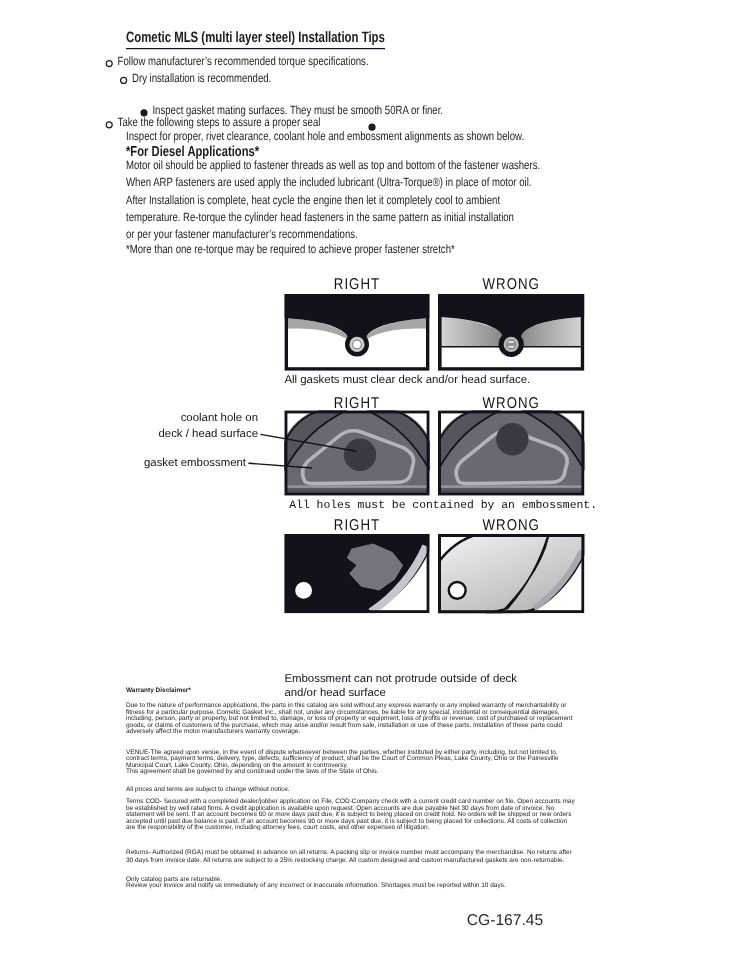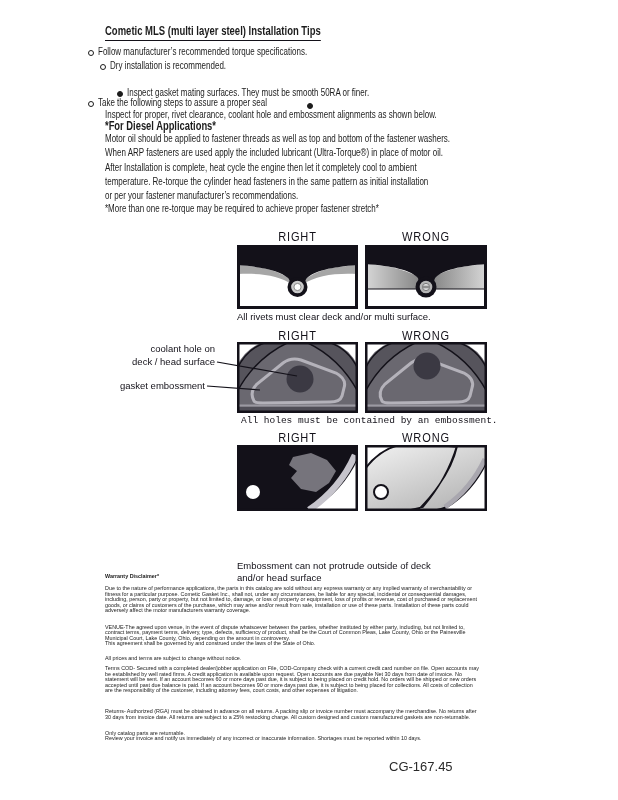--- a/index.html
+++ b/index.html
@@ -121,21 +121,21 @@
   <path d="M121,19 C92,21 74,27 64,36 L63,44 L121,44 Z" fill="url(#gwr)"></path>
   <line x1="1" y1="44" x2="121" y2="44" stroke="#131119" stroke-width="1.2"></line>
   <path d="M0,0 H122 V19 C94,21 79,25 71,32 C67,36 71,41 70,44 A9.5,9.5 0 0 1 53,44 C52,41 56,36 52,32 C44,25 29,21 0,19 Z" fill="#131119"></path>
   <circle cx="61" cy="42" r="10.5" fill="#131119"></circle>
   <circle cx="61" cy="42" r="7" fill="#b5b5b5" stroke="#131119" stroke-width="1.3"></circle>
   <circle cx="61" cy="42" r="3.6" fill="#e3e3e3" stroke="#777777" stroke-width="1"></circle>
   <rect x="57.3" y="40.7" width="7.4" height="2.6" fill="#8f8f8f"></rect>
   <rect x="1.5" y="1.5" width="119" height="61" fill="none" stroke="#131119" stroke-width="3"></rect>
 </svg>
 
-<div class="abs caption" style="left:237px; top:311px;">All rivets must clear deck and/or multi surface.</div>
+<div class="abs caption" style="left:237px; top:311px;">All gaskets must clear deck and/or head surface.</div>
 
 <div class="abs dglabel" style="left:237px; top:328px; width:121px;">RIGHT</div>
 <div class="abs dglabel" style="left:365px; top:328px; width:122px;">WRONG</div>
 
 <div class="abs sidelabel pre" style="left:35px; top:343px; width:180px;">coolant hole on
 deck / head surface</div>
 <div class="abs sidelabel" style="left:25px; top:380px; width:180px;">gasket embossment</div>
 
 <svg class="panel" style="left:237px; top:342px;" width="121" height="71" viewBox="0 0 121 71">
   <rect width="121" height="71" fill="#6a6870"></rect>

